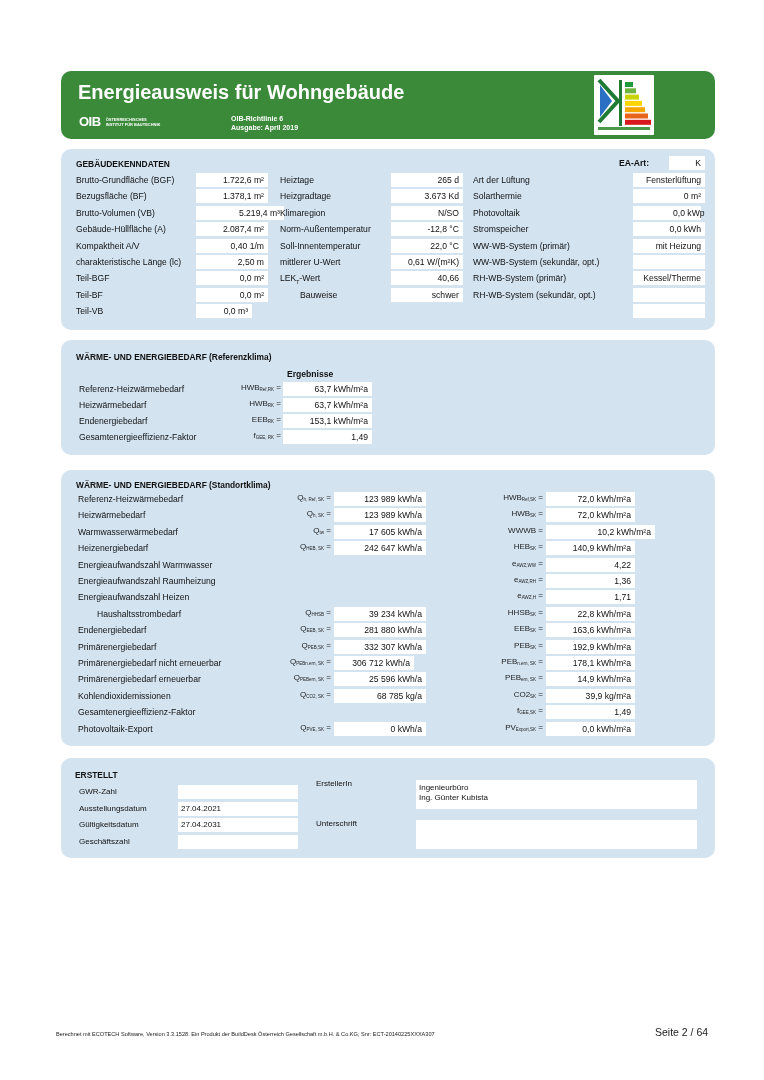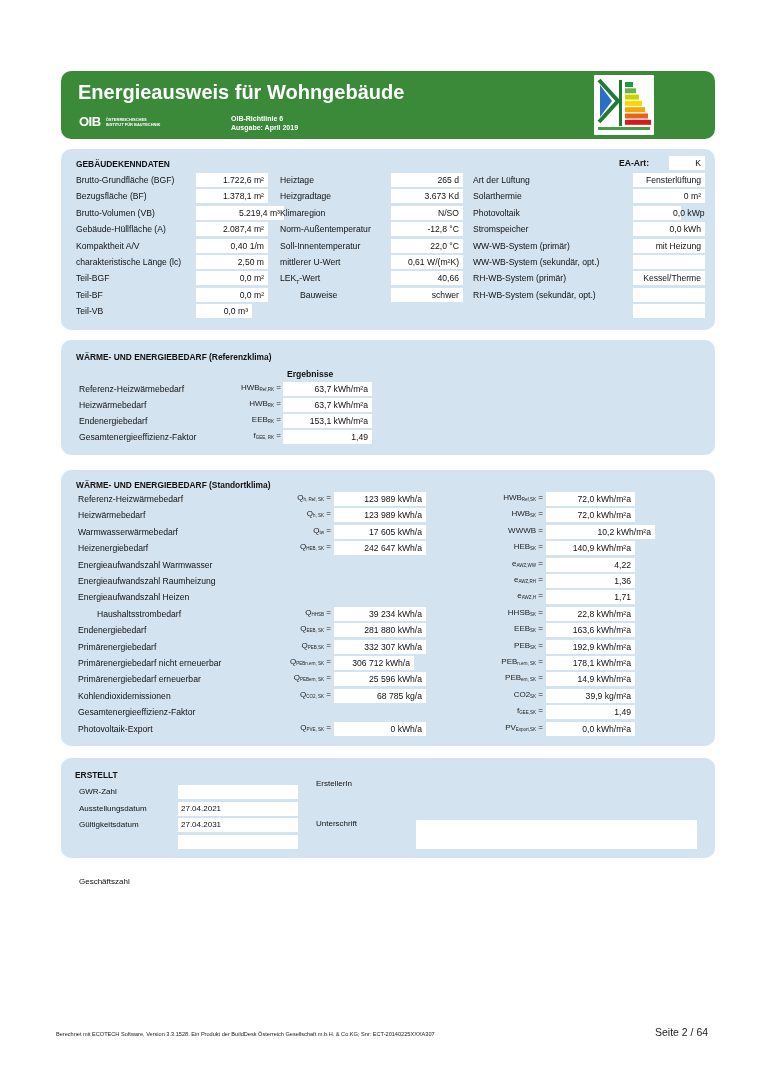--- a/index.html
+++ b/index.html
@@ -107,21 +107,21 @@
       <div class="val" style="left:330px;top:106px;width:72px;">0,61 W/(m²K)</div>
       <div class="lbl" style="left:219px;top:124.39999999999999px;">LEK<sub style="font-size:5px">T</sub>-Wert</div>
       <div class="val" style="left:330px;top:122.39999999999999px;width:72px;">40,66</div>
       <div class="lbl" style="left:227px;top:140.79999999999998px;padding-left:12px;">Bauweise</div>
       <div class="val" style="left:330px;top:138.79999999999998px;width:72px;">schwer</div>
       <div class="lbl" style="left:412px;top:26px;">Art der Lüftung</div>
       <div class="val" style="left:572px;top:24px;width:72px;">Fensterlüftung</div>
       <div class="lbl" style="left:412px;top:42.4px;">Solarthermie</div>
       <div class="val" style="left:572px;top:40.4px;width:72px;">0 m²</div>
       <div class="lbl" style="left:412px;top:58.8px;">Photovoltaik</div>
-      <div class="val" style="left:572px;top:56.8px;width:48px;padding-left:40px;">0,0 kWp</div>
+      <div class="val" style="left:572px;top:56.8px;width:68px;padding-left:40px;">0,0 kWp</div>
       <div class="lbl" style="left:412px;top:75.19999999999999px;">Stromspeicher</div>
       <div class="val" style="left:572px;top:73.19999999999999px;width:72px;">0,0 kWh</div>
       <div class="lbl" style="left:412px;top:91.6px;">WW-WB-System (primär)</div>
       <div class="val" style="left:572px;top:89.6px;width:72px;">mit Heizung</div>
       <div class="lbl" style="left:412px;top:108px;">WW-WB-System (sekundär, opt.)</div>
       <div class="val" style="left:572px;top:106px;width:72px;"></div>
       <div class="lbl" style="left:412px;top:124.39999999999999px;">RH-WB-System (primär)</div>
       <div class="val" style="left:572px;top:122.39999999999999px;width:72px;">Kessel/Therme</div>
       <div class="lbl" style="left:412px;top:140.79999999999998px;">RH-WB-System (sekundär, opt.)</div>
       <div class="val" style="left:572px;top:138.79999999999998px;width:72px;"></div>
@@ -224,22 +224,26 @@
 
 <div class="panel" style="top:758px;height:100px;">
   <div class="sec-title" style="left:14px;top:12px;">ERSTELLT</div>
   <div id="erst-rows">
       <div class="lbl" style="left:18px;top:29px;font-size:8px;">GWR-Zahl</div>
       <div class="val left" style="left:117px;top:27px;width:120px;font-size:8px;"></div>
       <div class="lbl" style="left:18px;top:45.5px;font-size:8px;">Ausstellungsdatum</div>
       <div class="val left" style="left:117px;top:43.5px;width:120px;font-size:8px;">27.04.2021</div>
       <div class="lbl" style="left:18px;top:62px;font-size:8px;">Gültigkeitsdatum</div>
       <div class="val left" style="left:117px;top:60px;width:120px;font-size:8px;">27.04.2031</div>
-      <div class="lbl" style="left:18px;top:78.5px;font-size:8px;margin-top:40px;">Geschäftszahl</div>
+      <div class="lbl" style="left:18px;top:78.5px;font-size:8px;">Geschäftszahl</div>
       <div class="val left" style="left:117px;top:76.5px;width:120px;font-size:8px;"></div>
     </div>
   <div class="lbl" style="left:255px;top:21px;font-size:8px;">ErstellerIn</div>
+  <div class="val left" style="left:355px;top:22px;width:281px;height:29px;line-height:10px;padding-top:3px;font-size:8px;">
+    <div>Ingenieurbüro</div>
+    <div>Ing. Günter Kubista</div>
+  </div>
   <div class="lbl" style="left:255px;top:61px;font-size:8px;">Unterschrift</div>
   <div class="val left" style="left:355px;top:62px;width:281px;height:29px;"></div>
 </div>
 
 <div class="footer">Berechnet mit ECOTECH Software, Version 3.3.1528. Ein Produkt der BuildDesk Österreich Gesellschaft m.b.H. &amp; Co.KG; Snr: ECT-20140225XXXA307</div>
 <div class="page-no">Seite 2 / 64</div>
 
 </body></html>

